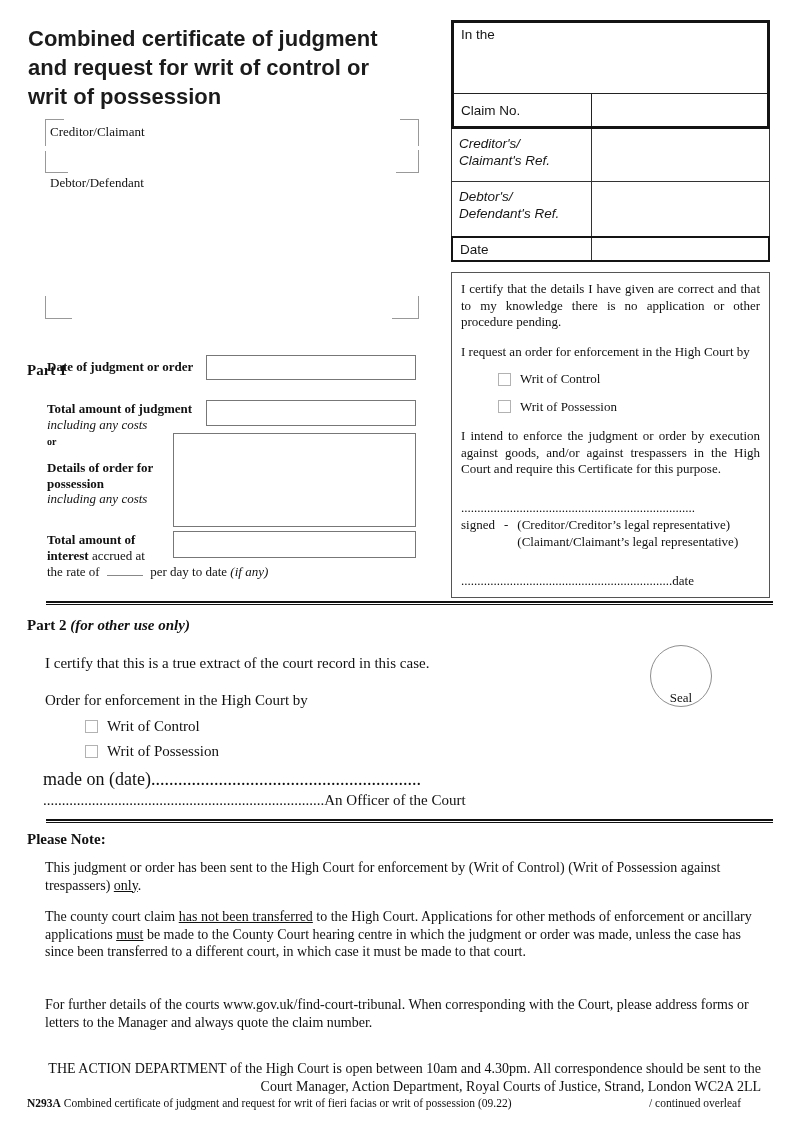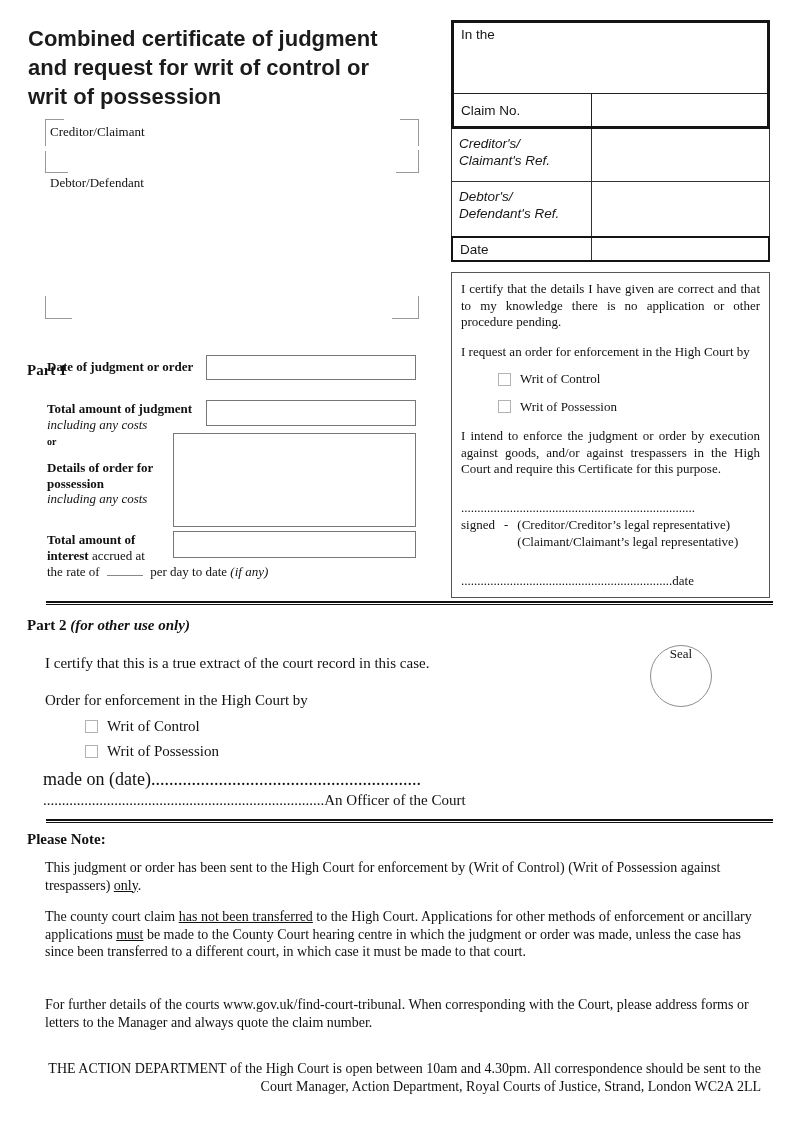--- a/index.html
+++ b/index.html
@@ -82,21 +82,21 @@
   #p2-heading{left:27px;top:617px;font-size:15px;font-weight:bold;}
   #p2-heading .ital{font-style:italic;}
   #p2-certify{left:45px;top:655px;font-size:15px;}
   #p2-order{left:45px;top:692px;font-size:15px;}
   .p2-checkrow{left:85px;display:flex;align-items:center;gap:9px;font-size:15px;}
   #p2-check1{top:718px;}
   #p2-check2{top:743px;}
   #p2-madeon{left:43px;top:769px;font-size:18px;white-space:nowrap;overflow:hidden;max-width:720px;}
   #p2-officer{left:43px;top:792px;font-size:15px;white-space:nowrap;overflow:hidden;max-width:720px;}
   #seal{left:650px;top:645px;width:62px;height:62px;border:1px solid #8e8e8e;border-radius:50%;
-        display:flex;align-items:flex-start;justify-content:center;font-size:13px;box-sizing:border-box;}
+        display:flex;align-items:flex-end;justify-content:center;font-size:13px;box-sizing:border-box;}
 
   
   #pn-heading{left:27px;top:831px;font-size:15px;font-weight:bold;}
   .pn-para{left:45px;width:716px;font-size:14px;line-height:17.5px;margin:0;}
   #pn-p1{top:859px;}
   #pn-p2{top:908px;}
   #pn-p3{top:996px;}
   #pn-p4{top:1060px;text-align:right;}
   .u{text-decoration:underline;font-family:Liberation Serif, serif;}
 
@@ -243,14 +243,20 @@
   <div id="pn-heading" class="abs">Please Note:</div>
   <p id="pn-p1" class="abs pn-para">
     <span>This judgment or order has been sent to the High Court for enforcement by (Writ of Control) (Writ of Possession against trespassers) </span><span class="u">only</span><span>.</span>
   </p>
   <p id="pn-p2" class="abs pn-para">
     <span>The county court claim </span><span class="u">has not been transferred</span><span> to the High Court. Applications for other methods of enforcement or ancillary applications </span><span class="u">must</span><span> be made to the County Court hearing centre in which the judgment or order was made, unless the case has since been transferred to a different court, in which case it must be made to that court.</span>
   </p>
   <p id="pn-p3" class="abs pn-para">For further details of the courts www.gov.uk/find-court-tribunal. When corresponding with the Court, please address forms or letters to the Manager and always quote the claim number.</p>
   <p id="pn-p4" class="abs pn-para">THE ACTION DEPARTMENT of the High Court is open between 10am and 4.30pm. All correspondence should be sent to the Court Manager, Action Department, Royal Courts of Justice, Strand, London WC2A 2LL</p>
 
+  <div id="footer" class="abs">
+    <span>
+      <span class="bold">N293A</span><span> Combined certificate of judgment and request for writ of fieri facias or writ of possession (09.22)</span>
+    </span>
+    <span>/ continued overleaf</span>
+  </div>
 
 </div>
 
 </body></html>

